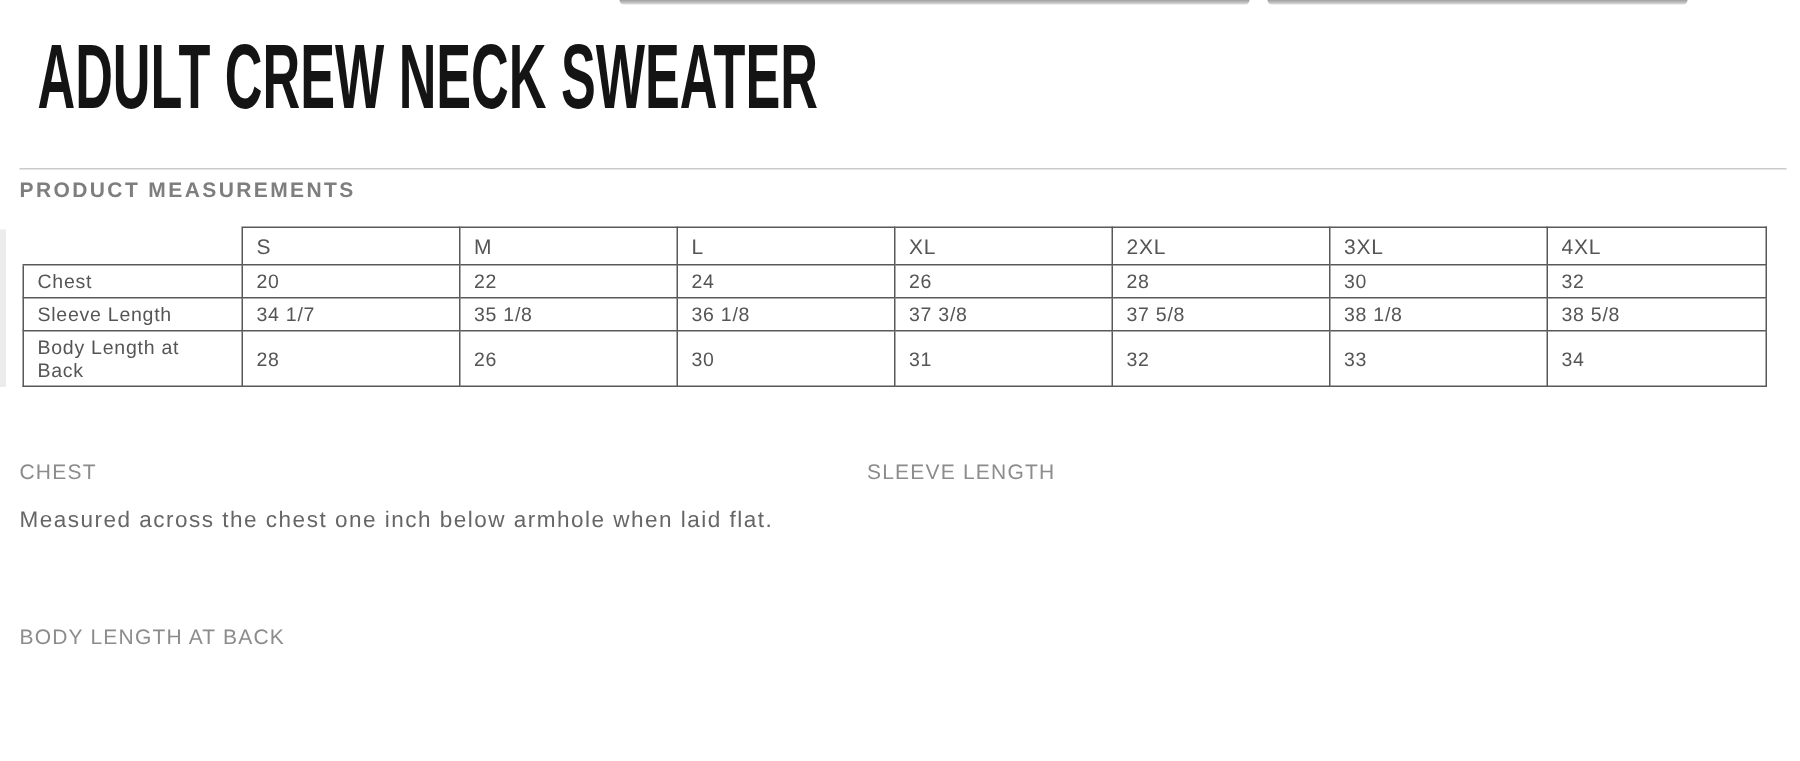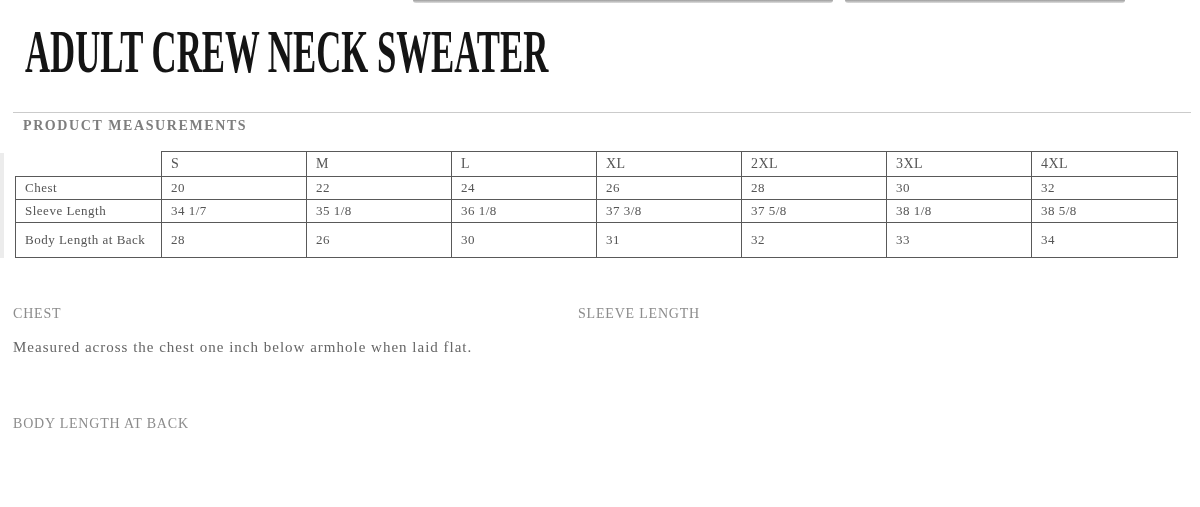--- a/index.html
+++ b/index.html
@@ -5,21 +5,20 @@
   * { margin: 0; padding: 0; box-sizing: border-box; }
   html, body { background: #ffffff; }
   body { font-family: "Liberation Sans", sans-serif; }
 
   .page {
     position: relative;
     width: 1200px;
     height: 442px;
     background: #ffffff;
     overflow: hidden;
-    font-family: Liberation Serif, serif;
   }
 
   
   .top-bar {
     position: absolute;
     top: 0;
     height: 3px;
     background: linear-gradient(#9e9e9e, #dedede);
     border-radius: 0 0 4px 4px;
   }
@@ -46,21 +45,21 @@
   .divider {
     position: absolute;
     left: 13px;
     top: 112px;
     width: 1178px;
     border-top: 1px solid #cbcbcb;
   }
 
   .section-header {
     position: absolute;
-    left: 23px;
+    left: 13px;
     top: 118px;
     font-size: 14px;
     font-weight: bold;
     letter-spacing: 1.6px;
     color: #7e7e7e;
   }
 
   .left-sliver {
     position: absolute;
     left: 0;

